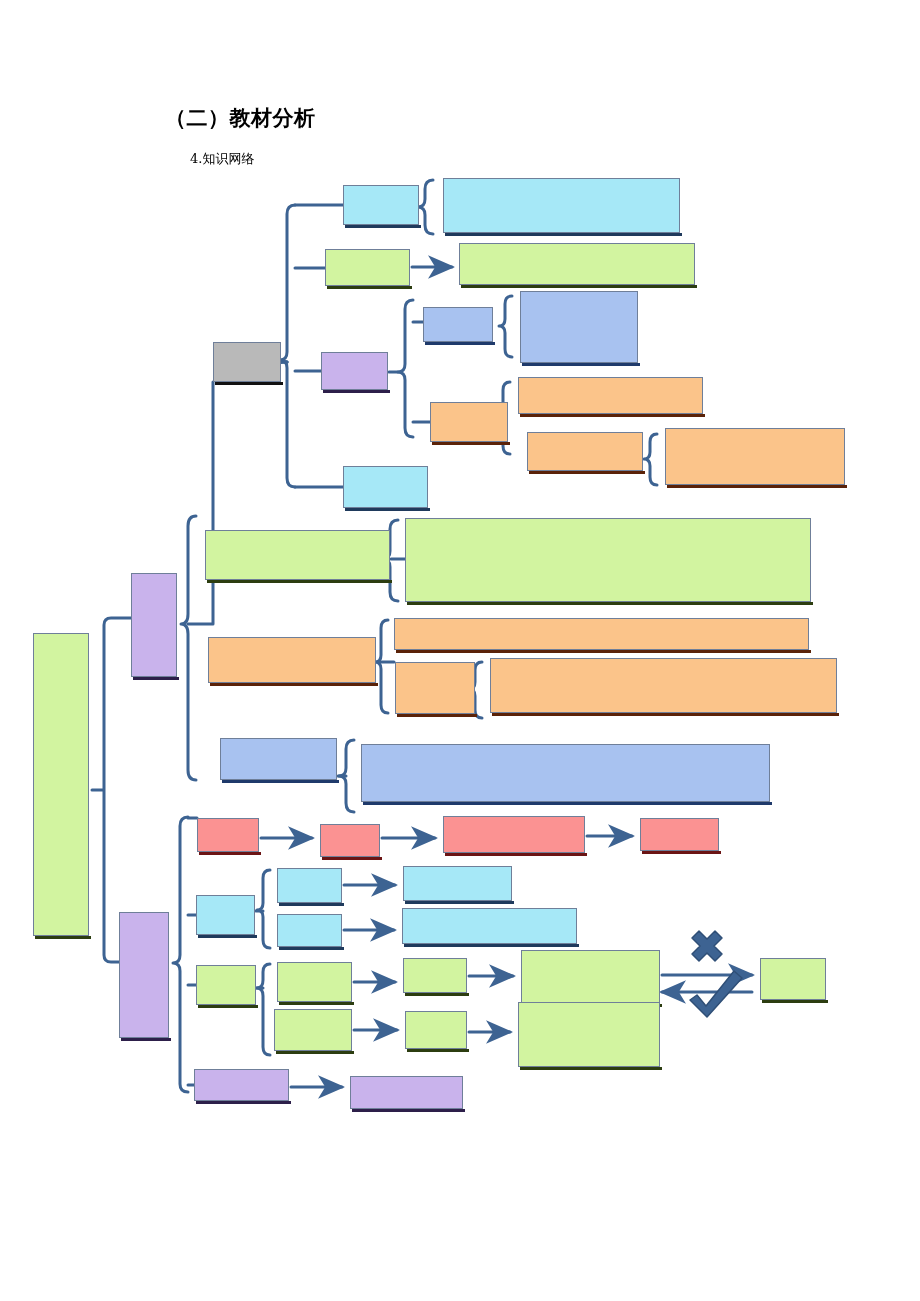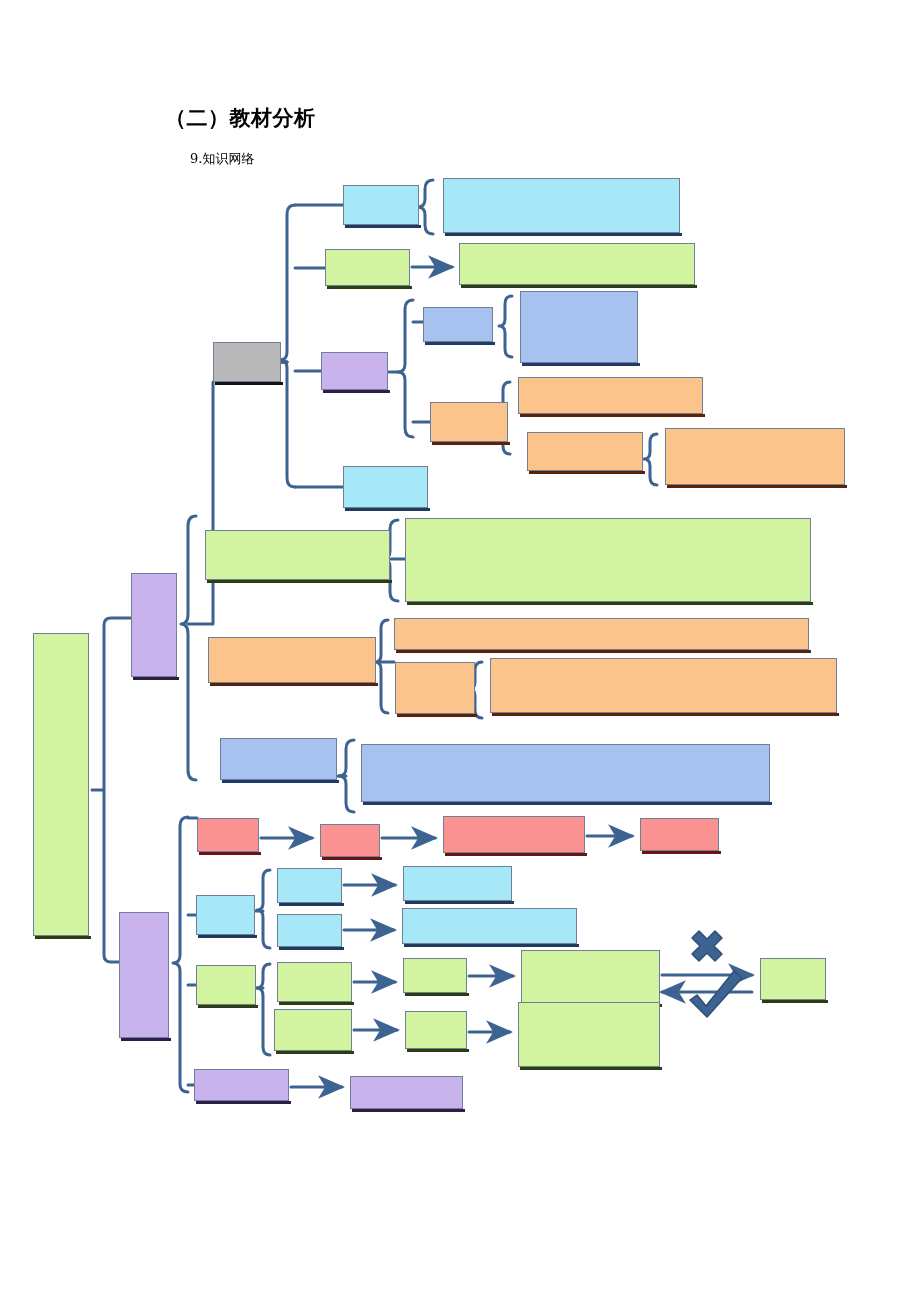--- a/index.html
+++ b/index.html
@@ -30,21 +30,21 @@
   .nodebox .shadow{
     position:absolute;left:2px;right:-2px;bottom:-3px;height:3px;
   }
 </style>
 </head>
 <body>
 
 <div class="page">
 
   <div class="heading-1">（二）教材分析</div>
-  <div class="heading-2">9.知识网络</div>
+  <div class="heading-2">4.知识网络</div>
 
   <svg id="diagram" viewBox="0 0 920 1301" xmlns="http://www.w3.org/2000/svg">
 
     <defs>
       <marker id="arw" markerWidth="9" markerHeight="9" refX="8" refY="4.5" orient="auto" markerUnits="strokeWidth">
         <path d="M0,0.6 L9,4.5 L0,8.4 L2.4,4.5 Z" fill="#3d6392"></path>
       </marker>
     </defs>
 
     <g id="connectors" fill="none" stroke="#3d6392" stroke-width="3" stroke-linecap="round" stroke-linejoin="round">

